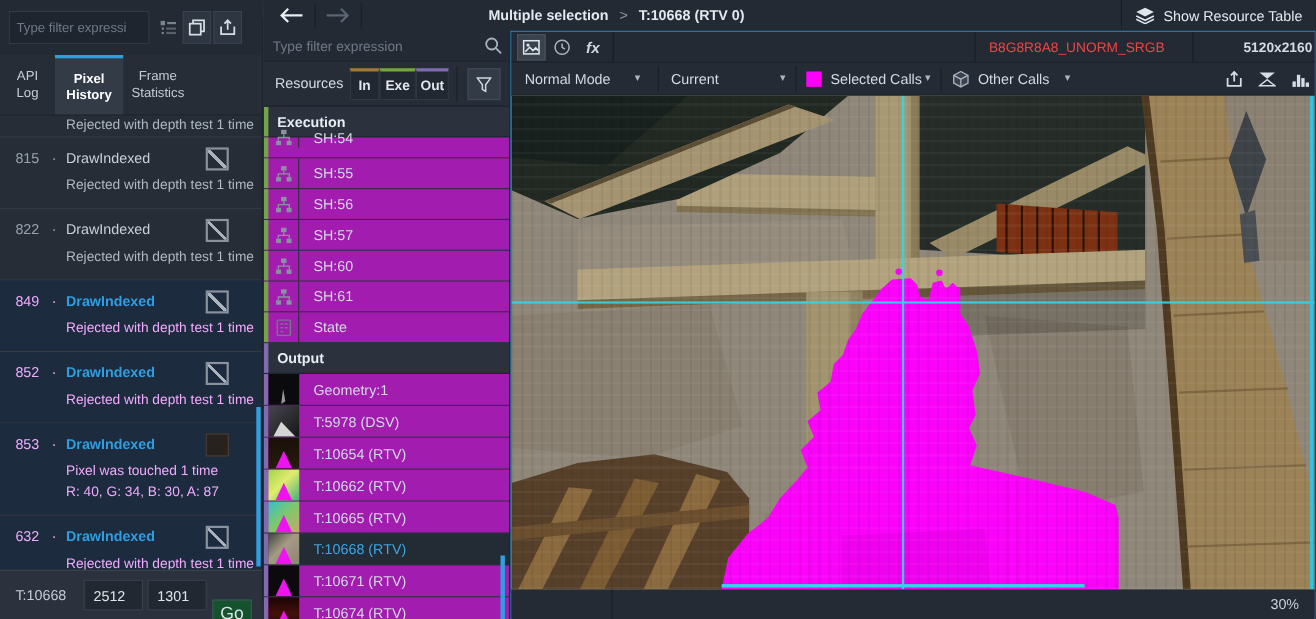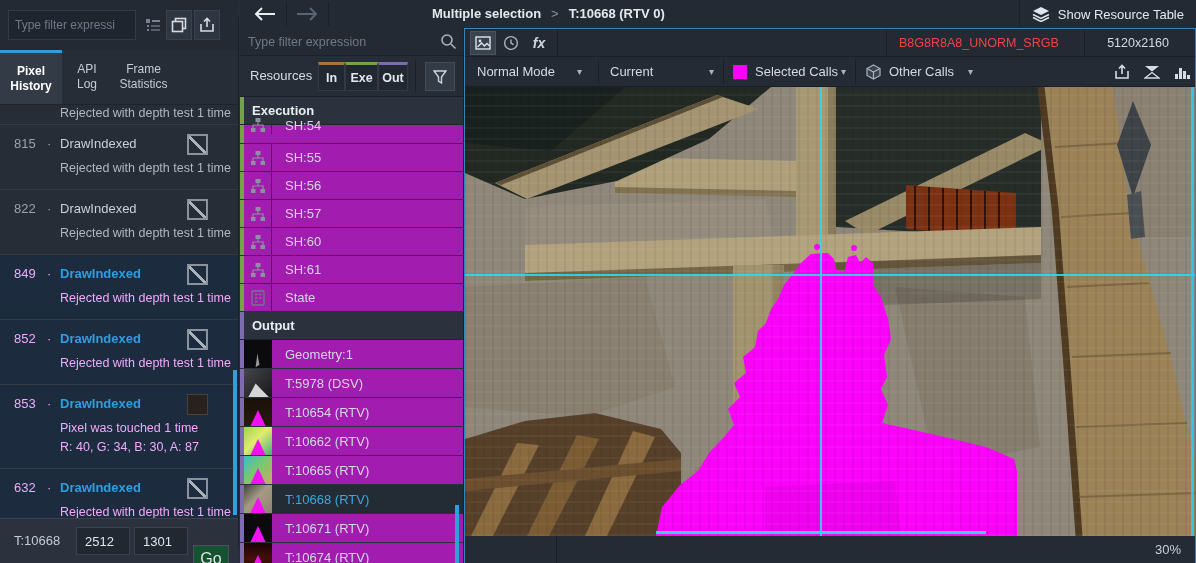--- a/index.html
+++ b/index.html
@@ -100,22 +100,22 @@
   
   .viewer { position:absolute; left:464px; top:28px; width:732px; height:535px; background:#232a34;
             border:1px solid #2f88b8; }
   .v-row2 { position:absolute; left:0; top:0; width:100%; height:28px; background:#232a34; border-bottom:1px solid #1a1f27; }
   .vbtn { position:absolute; top:2px; width:26px; height:24px; display:flex; align-items:center; justify-content:center; }
   .vbtn.active { background:#3a424e; border:1px solid #49525f; }
   .fx { color:#cfd6de; font-size:14px; font-weight:bold; font-style:italic; }
   .cell-sep { position:absolute; top:0; width:1px; height:28px; background:#1a1f27; }
   .fmt { position:absolute; left:421px; top:0; width:198px; height:28px; line-height:28px; padding-left:12px;
          color:#ef4444; font-size:12.5px; border-left:1px solid #1a1f27; }
-  .dims { position:absolute; left:619px; top:0; width:113px; height:28px; line-height:28px; text-align:right; padding-right:28px;
-          color:#d4dae2; font-size:12.5px; border-left:1px solid #1a1f27; }
+  .dims { position:absolute; left:619px; top:0; width:113px; height:28px; line-height:28px; text-align:right; padding-right:4px;
+          color:#d4dae2; font-size:12.5px; border-left:1px solid #1a1f27;font-weight:bold; }
   .v-toolbar { position:absolute; left:0; top:28px; width:100%; height:30px; background:#242b35; border-bottom:1px solid #1a1f27; }
   .dd-label { position:absolute; top:0; height:30px; line-height:30px; color:#d4dae2; font-size:13px; white-space:nowrap; }
   .chev { position:absolute; top:0; height:30px; line-height:29px; color:#aab3bf; font-size:10px; }
   .vt-sep { position:absolute; top:3px; width:1px; height:24px; background:#1a1f27; }
   .swatch-m { position:absolute; left:268px; top:8px; width:14px; height:14px; background:#FF00FF; }
   .vt-ico { position:absolute; top:3px; width:25px; height:24px; display:flex; align-items:center; justify-content:center; }
 
   .v-canvas { position:absolute; left:0; top:58px; width:730px; height:449px; overflow:hidden; background:#8f8779; }
   .v-canvas svg { display:block; width:730px; height:449px; }
   .tex { position:absolute; inset:0; pointer-events:none; }
@@ -159,22 +159,22 @@
       </div>
       <div class="lp-top-ico btnish" style="left:194px">
         <svg class="ico" width="16" height="16" viewBox="0 0 16 16" fill="none" stroke="#d7dde4" stroke-width="1.6">
             <path d="M8 10V2M5 4.5 8 1.5l3 3"></path>
             <path d="M2 7v7h12V7"></path>
           </svg>
       </div>
     </div>
 
     <div class="lp-tabs">
+      <div class="tab" style="width:50px">API Log</div>
       <div class="tab active" style="width:62px">Pixel History</div>
-      <div class="tab" style="width:50px">API Log</div>
       <div class="tab" style="width:63px">Frame Statistics</div>
     </div>
 
     <div class="lp-list">
       <div class="ev-partial">Rejected with depth test 1 time</div>
 
       <div class="ev">
         <div class="l1">
             <span class="eid">815</span>
             <span class="dot">·</span>
@@ -256,21 +256,21 @@
           <path d="M21 7H2M8 1 2 7l6 6"></path>
         </svg>
     </div>
     <div class="tb-sep" style="left:46px"></div>
     <div class="nav-btn" style="left:50px">
       <svg class="ico" width="22" height="14" viewBox="0 0 22 14" fill="none" stroke="#5a6472" stroke-width="2">
           <path d="M1 7h19M14 1l6 6-6 6"></path>
         </svg>
     </div>
     <div class="tb-sep" style="left:88px"></div>
-    <div class="crumb" style="left:192px">
+    <div class="crumb" style="left:204px">
       <span>Multiple selection</span><span class="csep">&gt;</span><span>T:10668 (RTV 0)</span>
     </div>
     <div class="srt">
       <svg class="ico" width="18" height="16" viewBox="0 0 18 16" fill="none" stroke="#dfe5ec" stroke-width="1.5">
           <path d="M9 1 1 5l8 4 8-4z" fill="#dfe5ec" stroke="none"></path>
           <path d="M1 8.5 9 12.5l8-4"></path>
           <path d="M1 11.5 9 15.5l8-4"></path>
         </svg>
       <span>Show Resource Table</span>
     </div>

